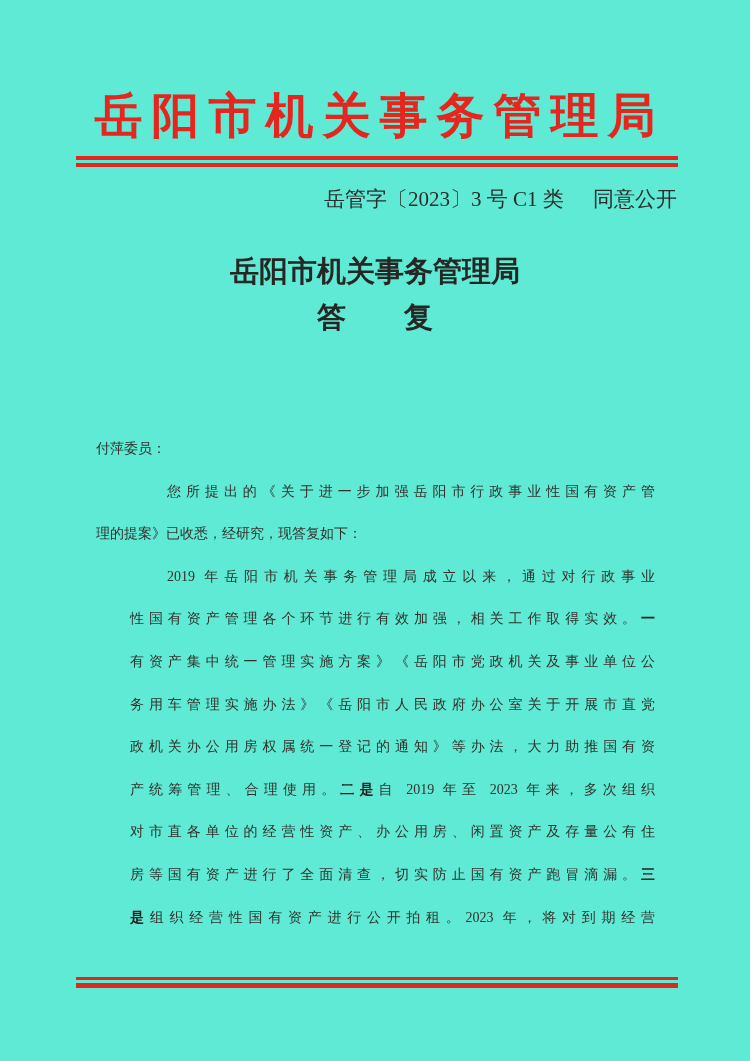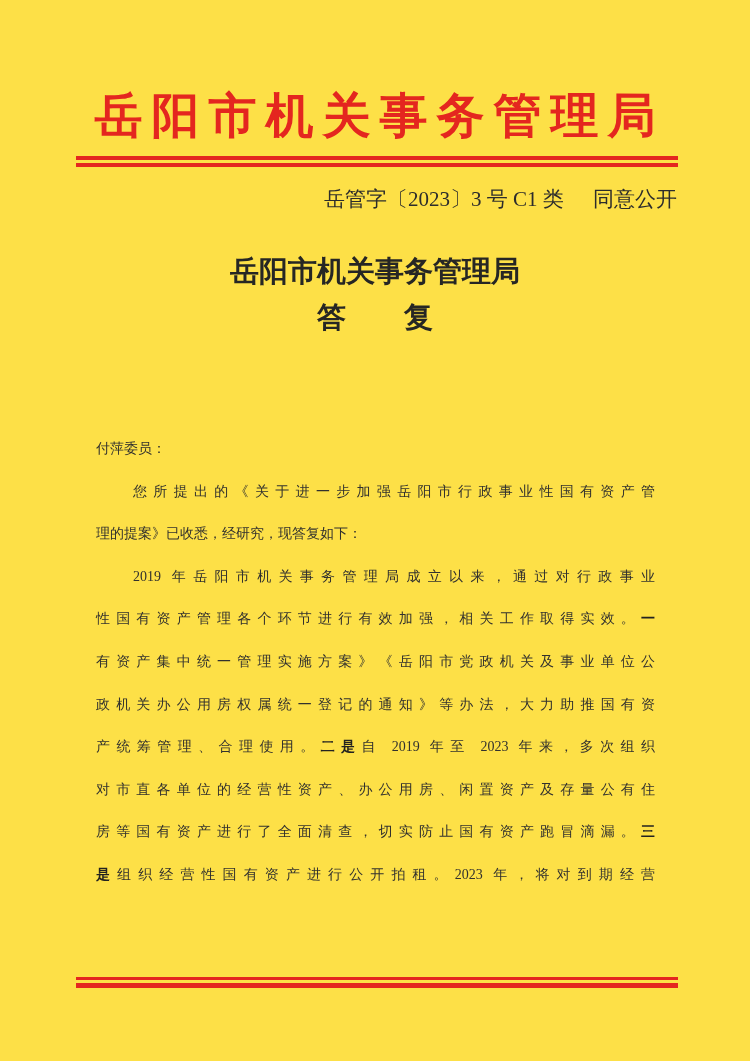--- a/index.html
+++ b/index.html
@@ -1,21 +1,21 @@
 <!DOCTYPE html>
 <html><head>
 <meta charset="utf-8">
 <style>
   html, body { margin: 0; padding: 0; background: #e8e8e8; }
   .page {
     position: relative;
     width: 750px;
     height: 1061px;
     margin: 0 auto;
-    background: #fde047;
+    background: #5eead4;
     overflow: hidden;
     font-family: "Liberation Serif", "DejaVu Serif", serif;
     color: #303030;
     text-decoration: underline;
   }
   
   .agency-title {
     position: absolute;
     top: 86px; left: 0; right: 0;
     text-align: center;
@@ -75,20 +75,21 @@
   .body-line {
     height: 42.6px;
     line-height: 42.6px;
     white-space: nowrap;
     overflow: visible;
   }
   .body-line.justify {
     white-space: normal;
     text-align: justify;
     text-align-last: justify;
+    margin-left: 34px;
   }
   .body-line.indent { padding-left: 37px; }
   .seg-bold { font-weight: 700; color: #232220; }
 </style>
 </head>
 <body>
 
 <div class="page" style="--accent: #e4261f;">
 
   <div class="agency-title">岳阳市机关事务管理局</div>
@@ -109,20 +110,21 @@
     <div>答　　复</div>
   </div>
 
   <div class="body-text" id="body-lines">
       <div class="body-line"><span class="seg">付萍委员：</span></div>
       <div class="body-line justify indent"><span class="seg">您所提出的《关于进一步加强岳阳市行政事业性国有资产管</span></div>
       <div class="body-line"><span class="seg">理的提案》已收悉，经研究，现答复如下：</span></div>
       <div class="body-line justify indent"><span class="seg">2019 年岳阳市机关事务管理局成立以来，通过对行政事业</span></div>
       <div class="body-line justify"><span class="seg">性国有资产管理各个环节进行有效加强，相关工作取得实效。</span><span class="seg-bold">一</span></div>
       <div class="body-line justify"><span class="seg">有资产集中统一管理实施方案》《岳阳市党政机关及事业单位公</span></div>
+      <div class="body-line justify"><span class="seg">务用车管理实施办法》《岳阳市人民政府办公室关于开展市直党</span></div>
       <div class="body-line justify"><span class="seg">政机关办公用房权属统一登记的通知》等办法，大力助推国有资</span></div>
       <div class="body-line justify"><span class="seg">产统筹管理、合理使用。</span><span class="seg-bold">二是</span><span class="seg">自 2019 年至 2023 年来，多次组织</span></div>
       <div class="body-line justify"><span class="seg">对市直各单位的经营性资产、办公用房、闲置资产及存量公有住</span></div>
       <div class="body-line justify"><span class="seg">房等国有资产进行了全面清查，切实防止国有资产跑冒滴漏。</span><span class="seg-bold">三</span></div>
       <div class="body-line justify"><span class="seg-bold">是</span><span class="seg">组织经营性国有资产进行公开拍租。2023 年，将对到期经营</span></div>
     </div>
 
   <div class="rule rule-bottom">
     <div class="bar bar1"></div>
     <div class="gap"></div>

